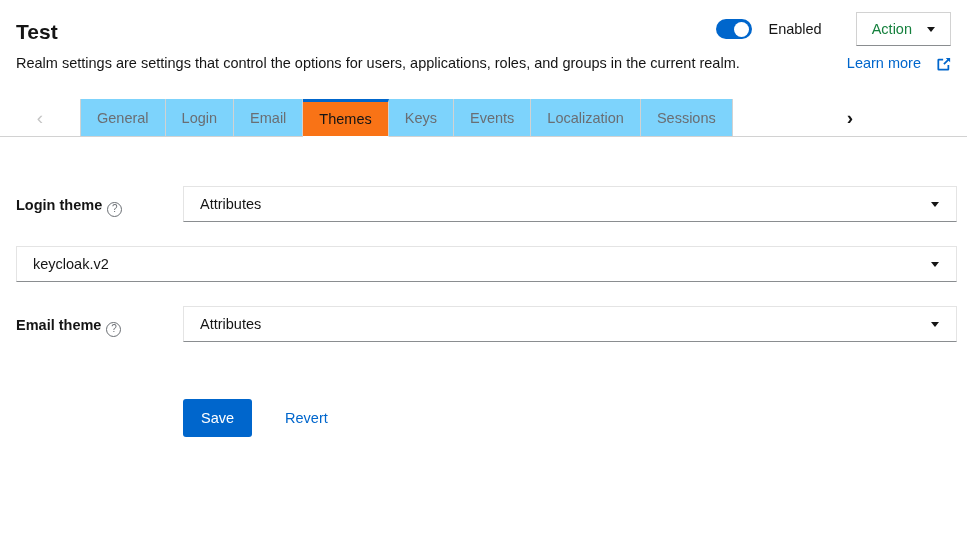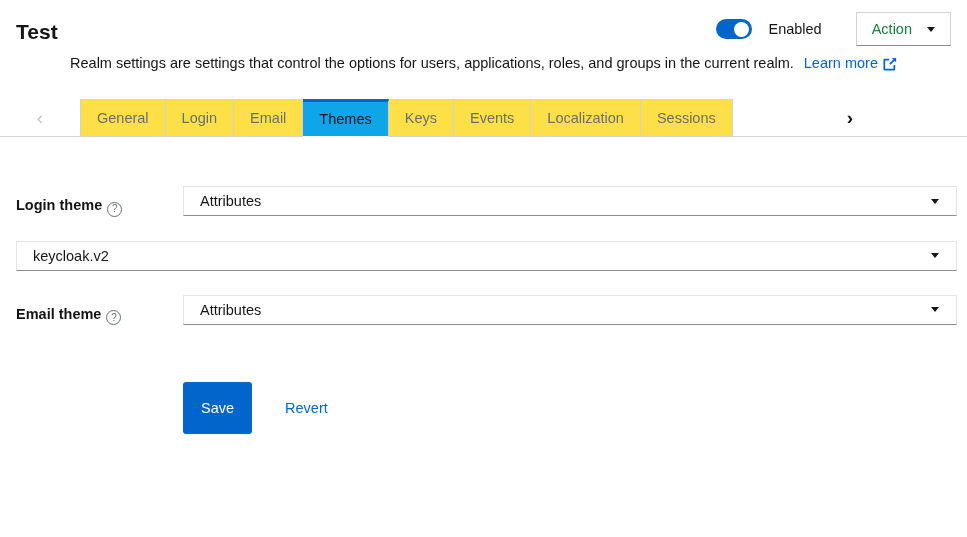--- a/index.html
+++ b/index.html
@@ -42,82 +42,82 @@
   }
 
   .caret-down {
     width: 0; height: 0;
     border-left: 4.5px solid transparent;
     border-right: 4.5px solid transparent;
     border-top: 5.5px solid #151515;
   }
 
   .header-row2 {
-    display: flex; justify-content: center; align-items: center;
+    display: flex; justify-content: space-between; align-items: center;
     margin-top: 7px; font-size: 14.5px; line-height: 21px;
   }
   .learn-more {
     color: #0066CC; text-decoration: none; white-space: nowrap;
-    display: inline-flex; align-items: center; gap: 5px; margin-left: 10px;
+    display: inline-flex; align-items: center; gap: 16px; margin-left: 10px;
     cursor: pointer;
   }
 
   
   .tabbar { display: flex; margin-top: 25px; height: 38px; align-items: stretch; }
   .scroll-btn {
     display: flex; align-items: center; justify-content: center;
     background: #fff; border: none; border-bottom: 1px solid #d2d2d2;
     font-size: 19px; font-family: inherit; cursor: pointer; padding: 0;
   }
   .scroll-left { width: 80px; color: #c5c5c5; }
   .scroll-right { width: 74px; color: #151515; font-weight: 700; flex: 1; }
   .tabs { display: flex; max-width: 813px; overflow: hidden; }
   .tab {
-    background: #fde047; color: #6a6e73;
+    background: #7dd3fc; color: #6a6e73;
     font-size: 14.5px; padding: 0 16px;
     display: flex; align-items: center; white-space: nowrap;
     border-bottom: 1px solid #d2d2d2; border-right: 1px solid #d2d2d2;
     cursor: pointer;
   }
   .tab:first-child { border-left: 1px solid #d2d2d2; }
   .tab.active {
-    background: #0ea5e9; color: #151515;
+    background: #f97316; color: #151515;
     border-top: 3px solid #0066CC;
     border-bottom: 1px solid #fff;
   }
 
   
   .main { padding: 49px 10px 0 16px; }
   .field-row { display: flex; align-items: flex-start; margin-bottom: 24px; }
   .field-label {
     width: 167px; flex-shrink: 0; padding: 8px 12px 0 0;
     font-weight: 600; font-size: 14.5px; line-height: 22px;
   }
   .help-icon {
     display: inline-flex; align-items: center; justify-content: center;
     width: 15px; height: 15px; border: 1px solid #6a6e73; border-radius: 50%;
     color: #6a6e73; font-size: 10px; font-weight: 400;
     margin-left: 5px; vertical-align: -2px; cursor: pointer;
   }
   .select-control {
-    flex: 1; height: 30px;
+    flex: 1; height: 36px;
     display: flex; align-items: center; justify-content: space-between;
     background: #fff;
     border: 1px solid #e4e4e4;
     border-bottom: 1px solid #8a8d90;
     padding: 0 17px 0 16px;
     font-size: 14.5px; color: #151515;
     cursor: pointer;
   }
 
   
   .button-row { margin-left: 167px; margin-top: 57px; display: flex; align-items: center; gap: 33px; }
   .save-btn {
     background: #0066CC; color: #fff; border: none; border-radius: 3px;
-    padding: 18px 18px; font-size: 14.5px; font-family: inherit; cursor: pointer;
+    padding: 11px 18px; font-size: 14.5px; font-family: inherit; cursor: pointer;
   }
   .revert-link {
     color: #0066CC; font-size: 14.5px; text-decoration: none; cursor: pointer;
   }
 </style>
 </head>
 <body>
 
 <div class="header">
   <div class="header-row1">

